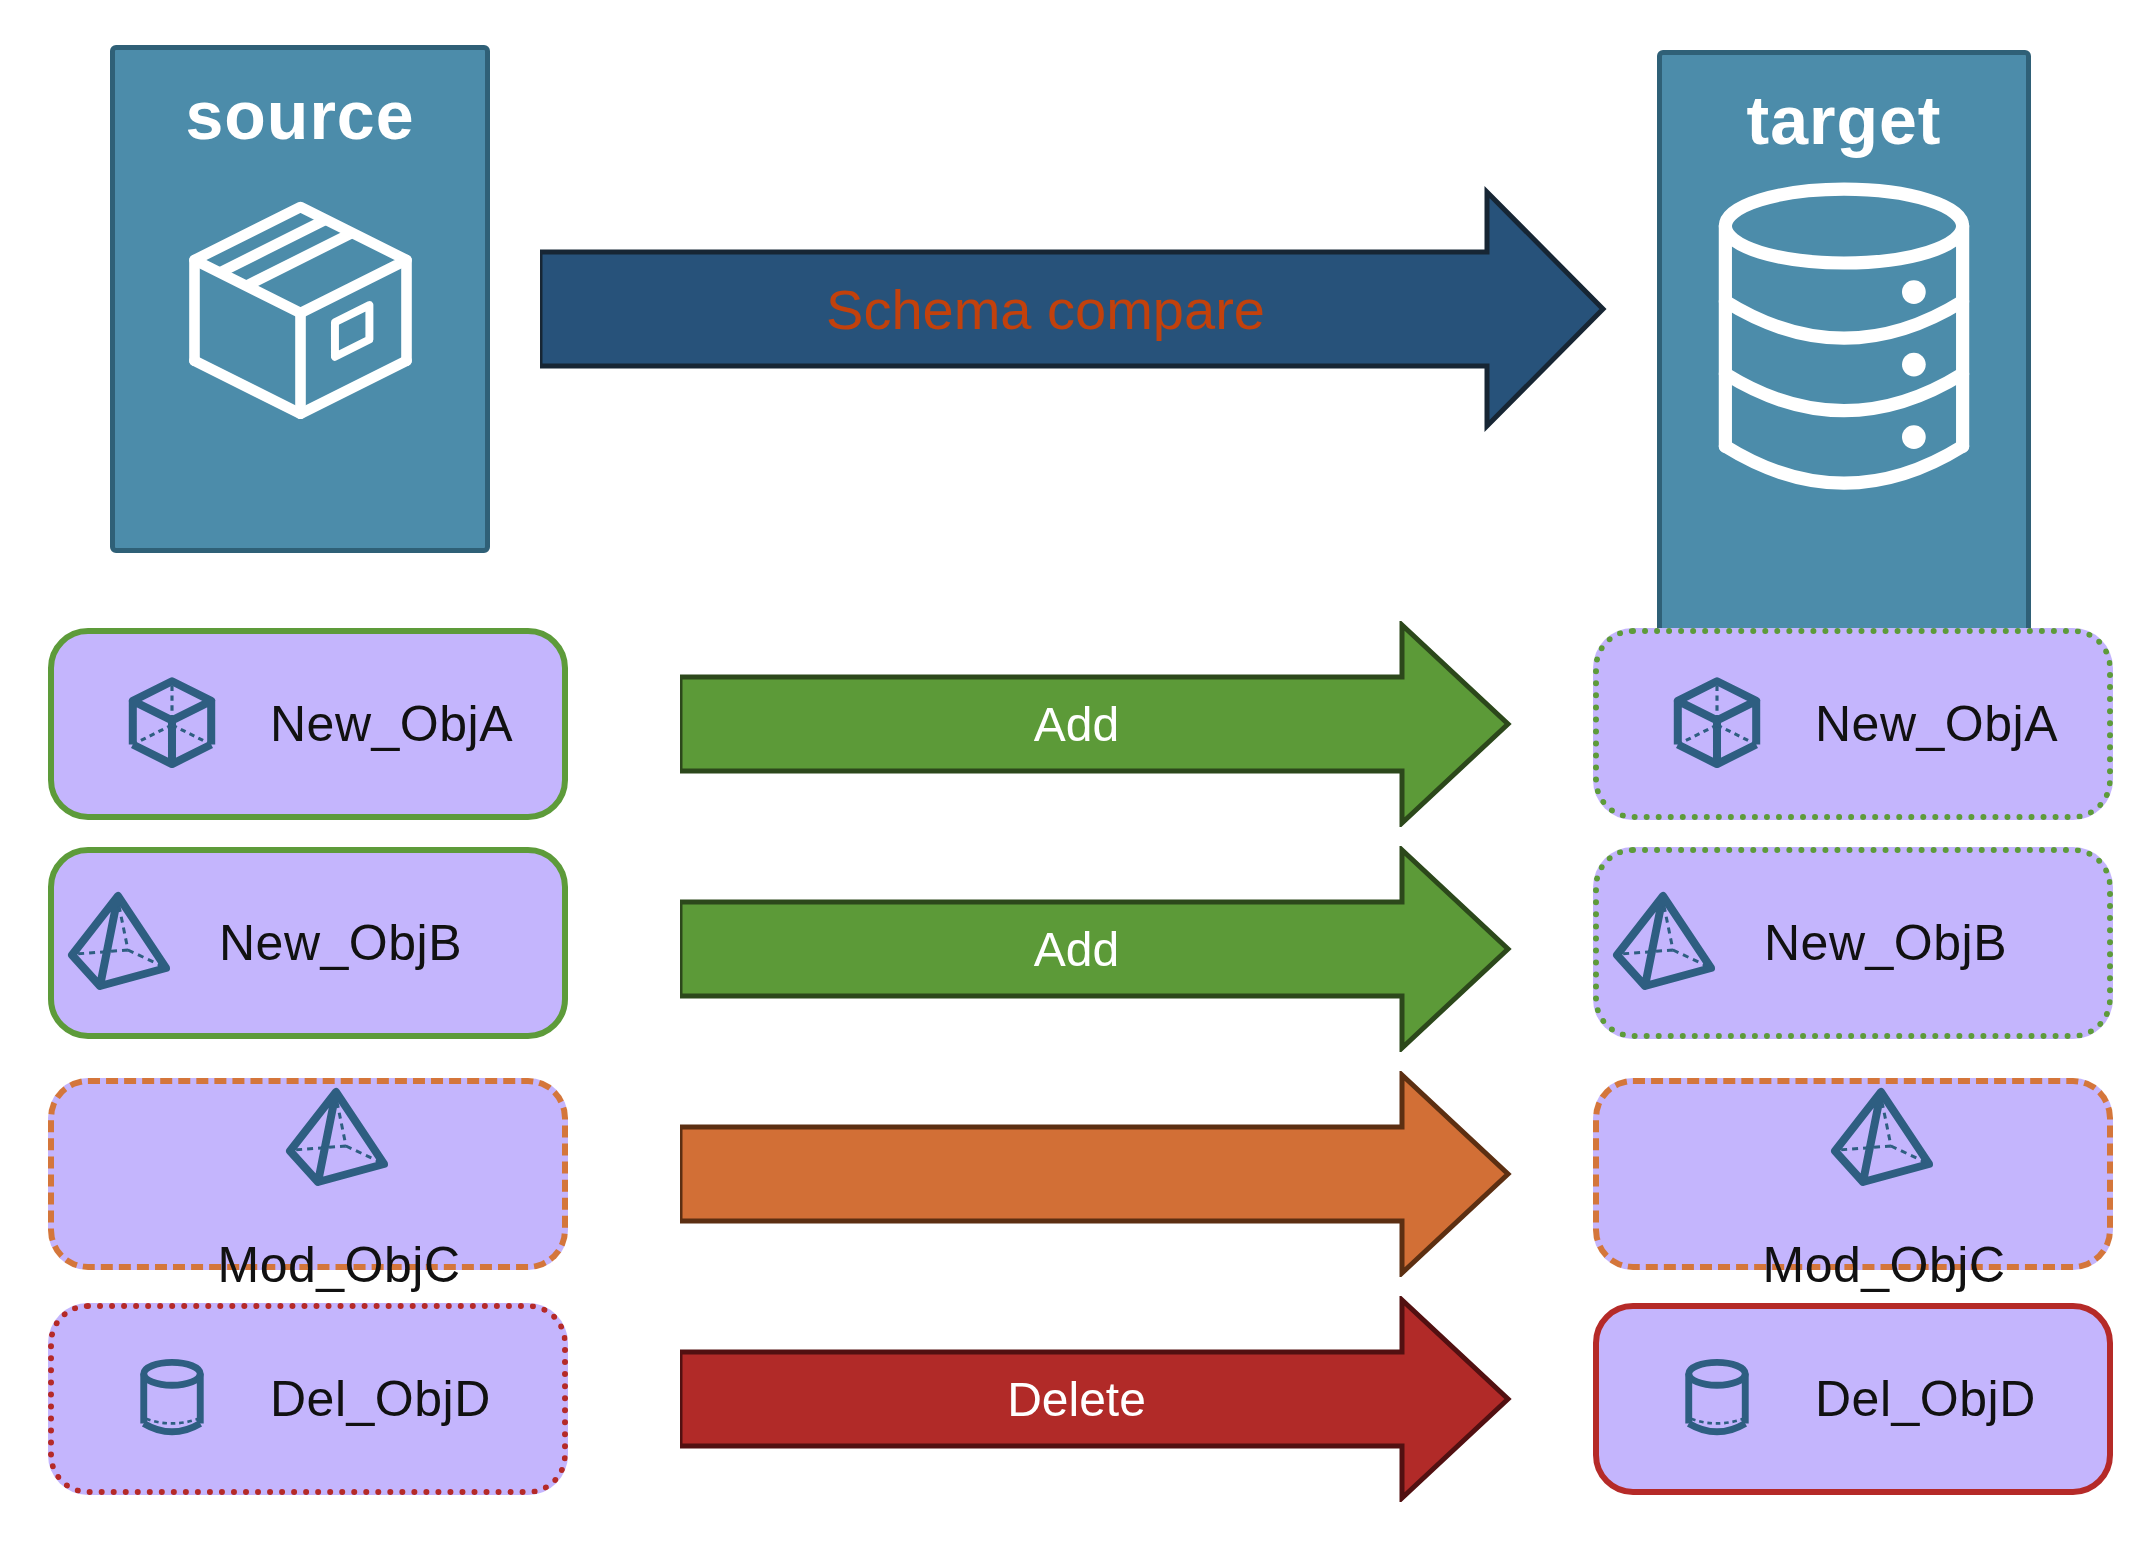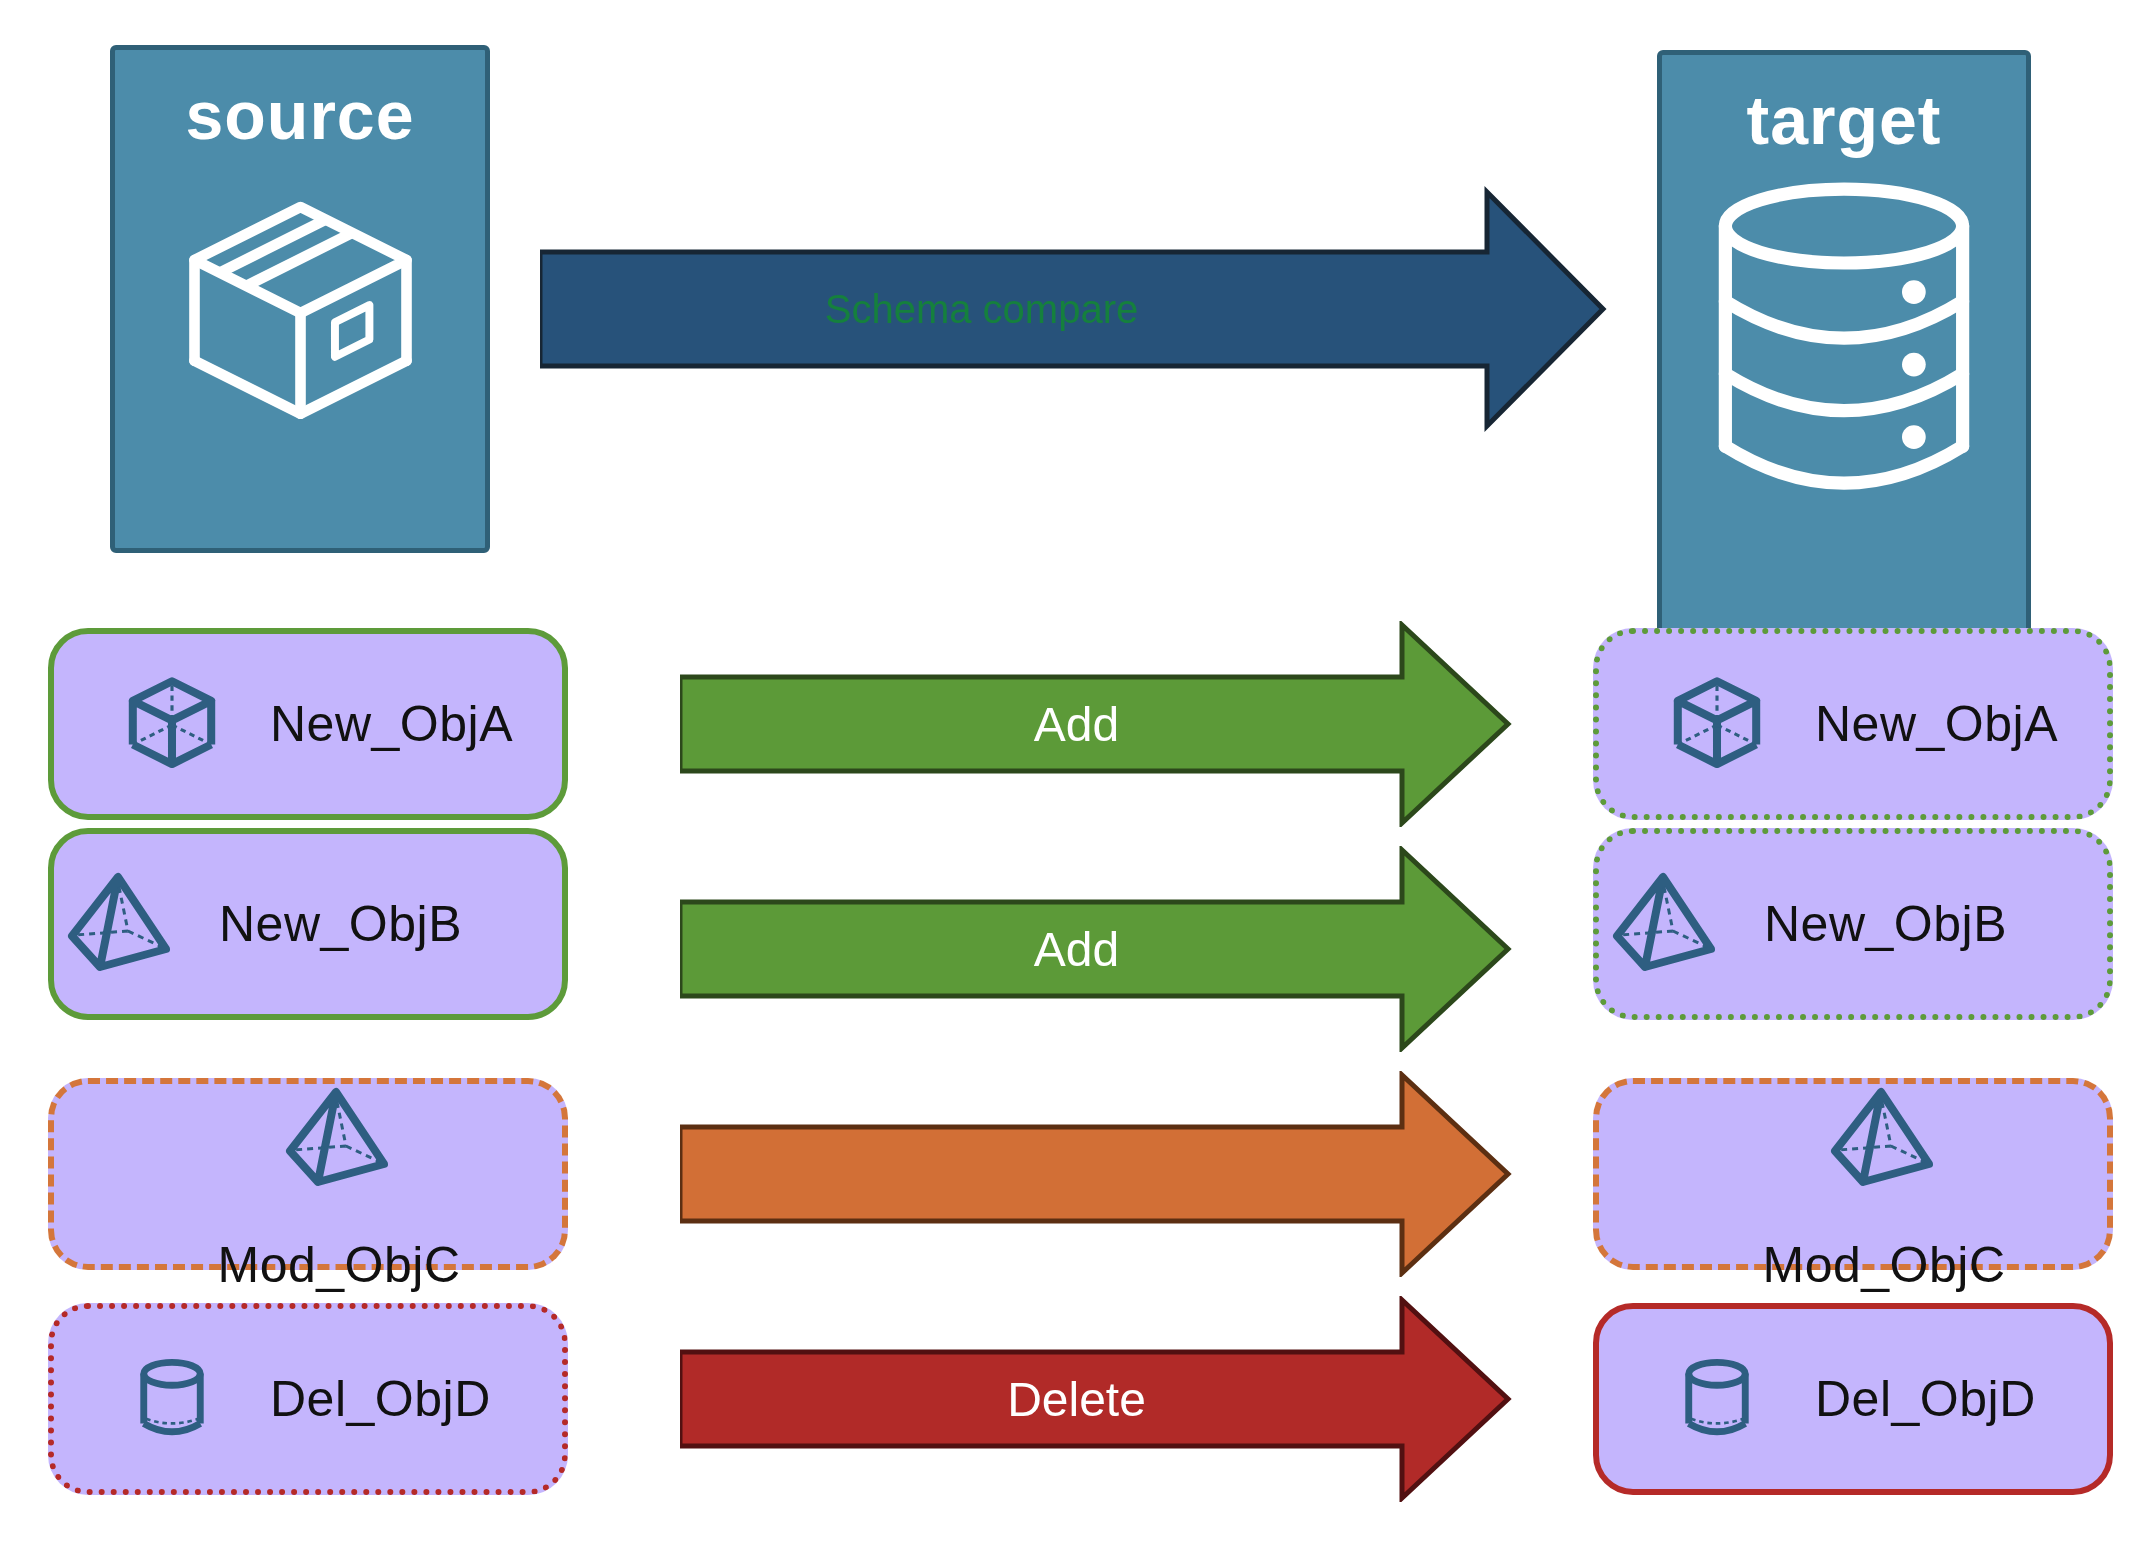--- a/index.html
+++ b/index.html
@@ -25,36 +25,36 @@
     font-size: 68px; font-weight: bold; letter-spacing: 1px;
     margin-top: 28px; line-height: 1.1;
   }
   .node-source .node-icon { margin-top: 38px; }
   .node-target .node-icon { margin-top: 18px; }
   .node-icon { stroke: #ffffff; fill: none; }
 
   
   .compare-arrow { position:absolute; left:540px; top:184px; width:1070px; height:250px; }
   .compare-arrow-label {
-    position:absolute; left:508px; top:184px; width:947px; height:250px;
+    position:absolute; left:572px; top:184px; width:947px; height:250px;
     display:flex; align-items:center; justify-content:center;
-    font-size:40px; color:#15803d;
+    font-size:56px; color:#c2410c;
   }
 
   
   .obj-box {
     position:absolute; width:520px; height:192px;
     border:6px solid; border-radius:40px; box-sizing:border-box;
     background:#c4b5fd;
     display:flex; align-items:center;
     padding-left:62px; gap:42px;
   }
   .obj-box.left  { left:48px; }
   .obj-box.right { left:1593px; }
-  .rt1 { top:628px; } .rt2 { top:828px;padding-left:11px; } .rt3 { top:1078px;flex-direction:column; } .rt4 { top:1303px; }
+  .rt1 { top:628px; } .rt2 { top:847px;padding-left:11px; } .rt3 { top:1078px;flex-direction:column; } .rt4 { top:1303px; }
 
   .icon-slot { width:112px; display:flex; justify-content:center; align-items:center; }
   .obj-label { font-size:50px; letter-spacing:0.5px; white-space:nowrap; }
 
   .row-arrow { position:absolute; left:680px; width:832px; height:206px; }
   .row-arrow-label {
     position:absolute; left:680px; width:745px; height:206px;
     display:flex; align-items:center; justify-content:center;
     font-size:48px; color:#ffffff;margin-left:24px;
   }

